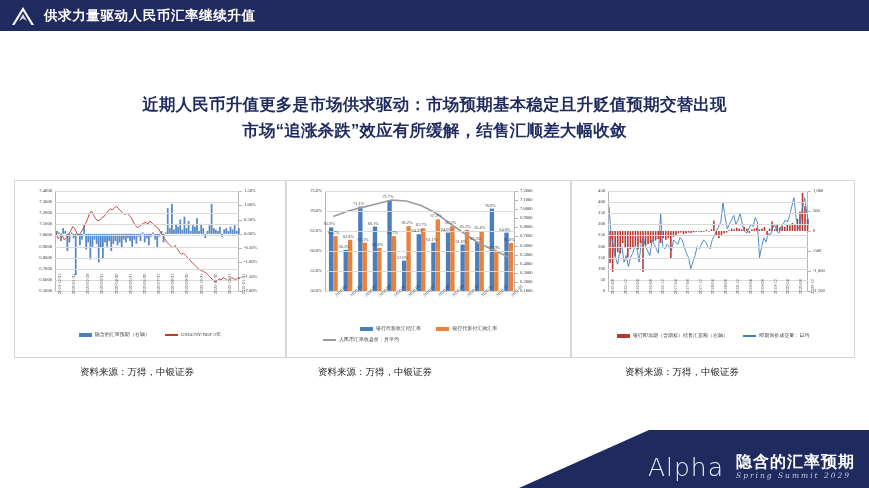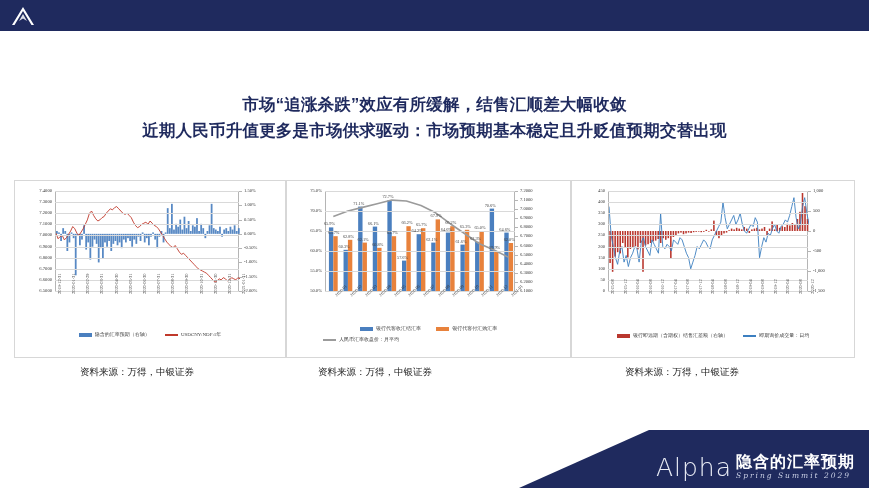--- a/index.html
+++ b/index.html
@@ -62,43 +62,44 @@
   #sources .s2{width:285px;padding-left:32px;box-sizing:border-box;}
   #sources .s3{width:284px;padding-left:54px;box-sizing:border-box;}
   
   #footer{position:absolute;left:0;bottom:0;width:869px;height:58px;overflow:hidden;}
   #footer .band{
     position:absolute;right:0;bottom:0;width:470px;height:58px;
     background:#1f2a5e;
     clip-path:polygon(120px 58px, 250px 0px, 470px 0px, 470px 58px);
   }
   #footer .brand{
-    position:absolute;right:14px;bottom:8px;display:flex;align-items:flex-end;gap:4px;
+    position:absolute;right:14px;bottom:8px;display:flex;align-items:flex-end;gap:12px;
   }
   #footer .alpha{
     color:#e9ecf5;font-size:25px;letter-spacing:1px;line-height:1;
     font-family:"DejaVu Sans",sans-serif;font-weight:300;
   }
   #footer .cn{color:#ffffff;font-size:16px;font-weight:bold;line-height:1.05;letter-spacing:1px;}
   #footer .en{color:#c9cfe4;font-size:7.5px;letter-spacing:2px;font-style:italic;
               font-family:"DejaVu Serif",serif;text-align:left;}
 </style>
 </head>
 <body>
 
 <div id="topbar">
   <svg class="logo-mark" viewBox="0 0 26 22">
     <path d="M13 2 L24 20 L21.5 20 L13 6 L4.5 20 L2 20 Z" fill="#ffffff"></path>
     <path d="M13 9 L17 16 L13 13.5 L9 16 Z" fill="#ffffff" opacity="0.85"></path>
   </svg>
+  <div class="bar-title">供求力量驱动人民币汇率继续升值</div>
 </div>
 
 <div id="main-title">
+  <div>近期人民币升值更多是市场供求驱动：市场预期基本稳定且升贬值预期交替出现</div>
   <div>市场“追涨杀跌”效应有所缓解，结售汇顺差大幅收敛</div>
-  <div>近期人民币升值更多是市场供求驱动：市场预期基本稳定且升贬值预期交替出现</div>
 </div>
 
 <div id="charts-row">
 
   <div class="chart-card" style="width:272px;">
     <div id="c1-plot" class="plot" style="left:40px;top:10px;width:184px;height:100px;border-left:1px solid #b5b5b5;border-right:1px solid #b5b5b5;">
         <svg width="184" height="100" viewBox="0 0 184 100" style="position: absolute; left: 0px; top: 0px;">
           <rect x="0.00" width="1.78" y="40.00" height="2.86" fill="#4a7fbf" opacity="0.92"></rect>
           <rect x="2.09" width="1.78" y="41.43" height="1.43" fill="#4a7fbf" opacity="0.92"></rect>
           <rect x="4.18" width="1.78" y="42.86" height="7.14" fill="#4a7fbf" opacity="0.92"></rect>

